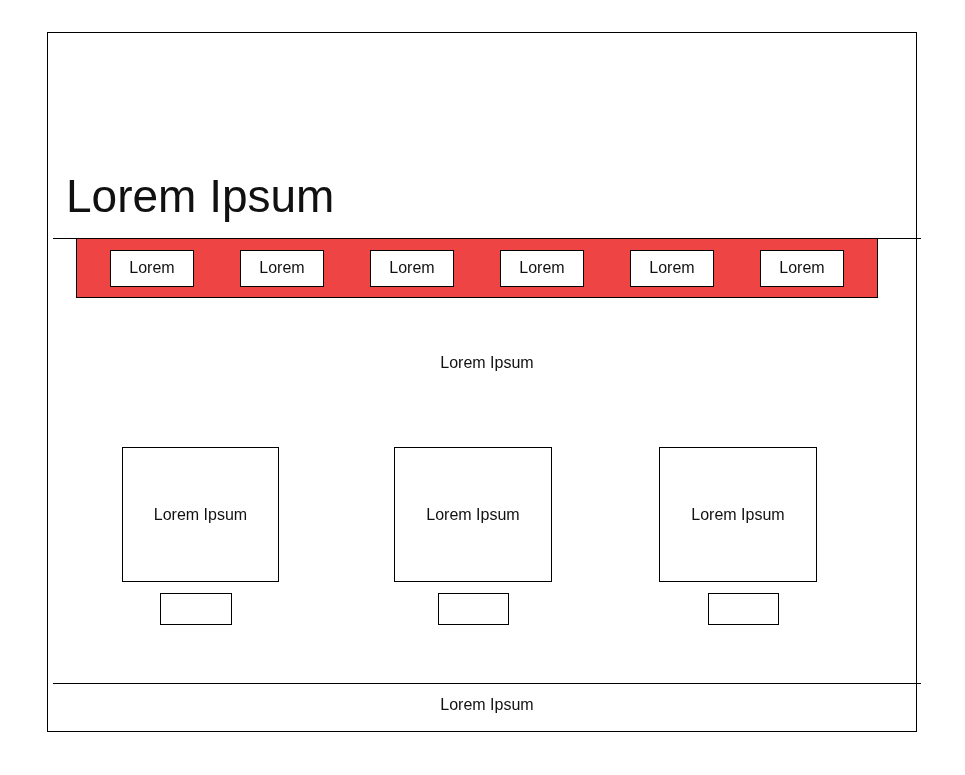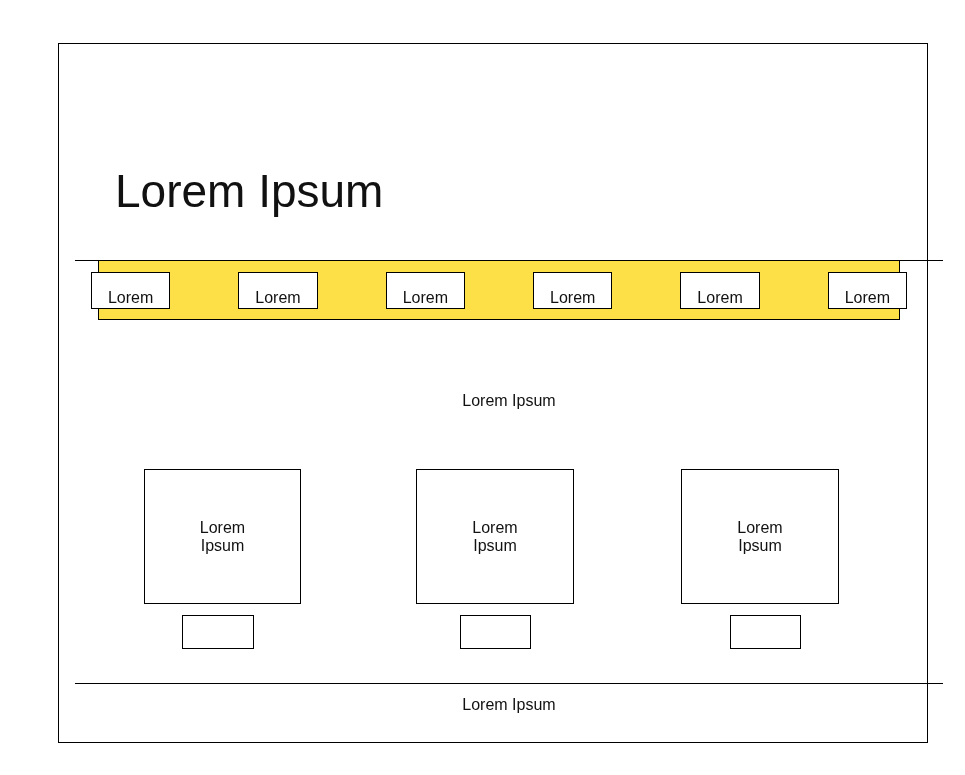--- a/index.html
+++ b/index.html
@@ -1,15 +1,15 @@
 <!DOCTYPE html>
 <html><head>
 <meta charset="utf-8">
 <style>
-  * { box-sizing: border-box; margin: 16px; padding: 16px; }
+  * { box-sizing: border-box; margin: 5px; padding: 0; }
   html, body {
     width: 965px; height: 775px;
     background: #ffffff;
     font-family: "Liberation Sans", sans-serif;
     color: #111111;
     overflow: hidden;
   }
   .frame {
     position: absolute;
     left: 42px; top: 27px;
@@ -38,21 +38,21 @@
     position: absolute;
     left: 23px; top: 201px;
     width: 802px; height: 59px;
     border-left: 1px solid #000000;
     border-right: 1px solid #000000;
     border-bottom: 1px solid #000000;
     display: flex;
     align-items: center;
     justify-content: center;
     gap: 36px;
-    background: #fde047;
+    background: #ef4444;
   }
   .nav-btn {
     width: 84px; height: 37px;
     background: #ffffff;
     border: 1px solid #000000;
     font-family: "Liberation Sans", sans-serif;
     font-size: 16px;
     color: #111111;
     text-align: center;
     cursor: pointer;

